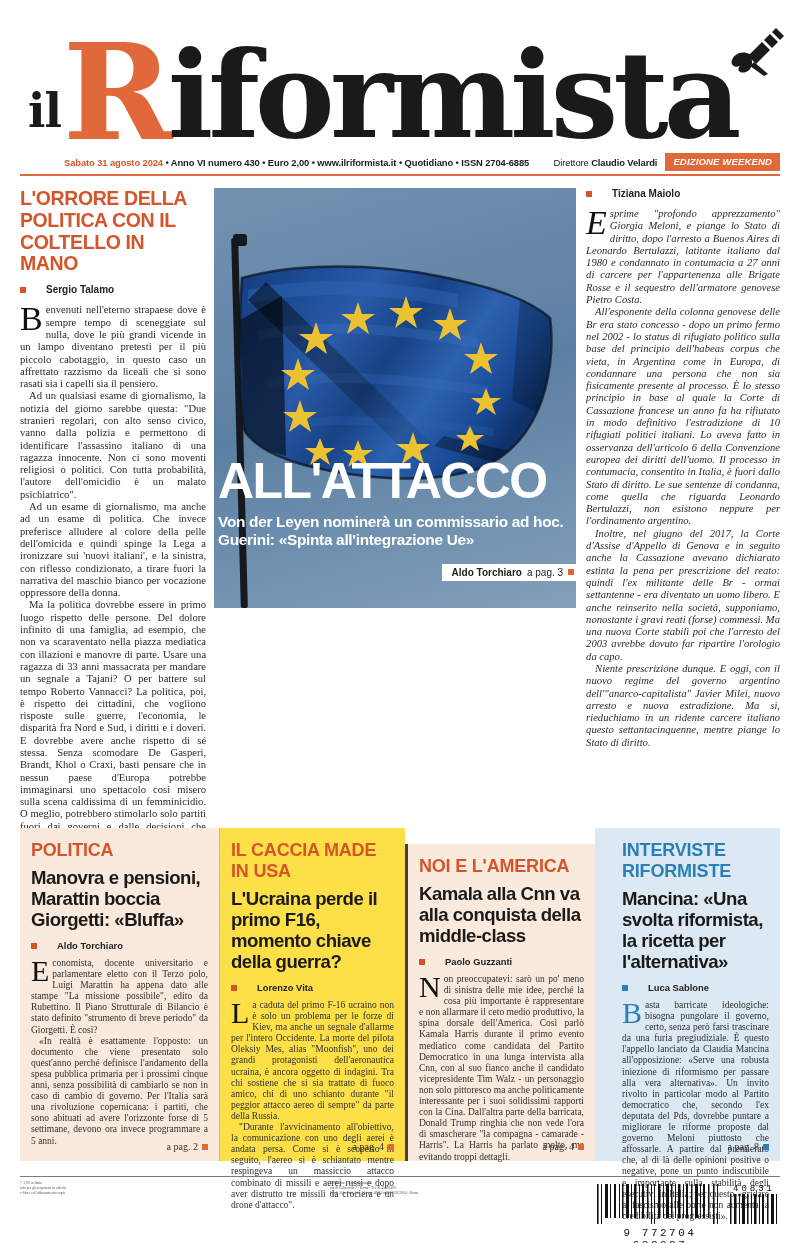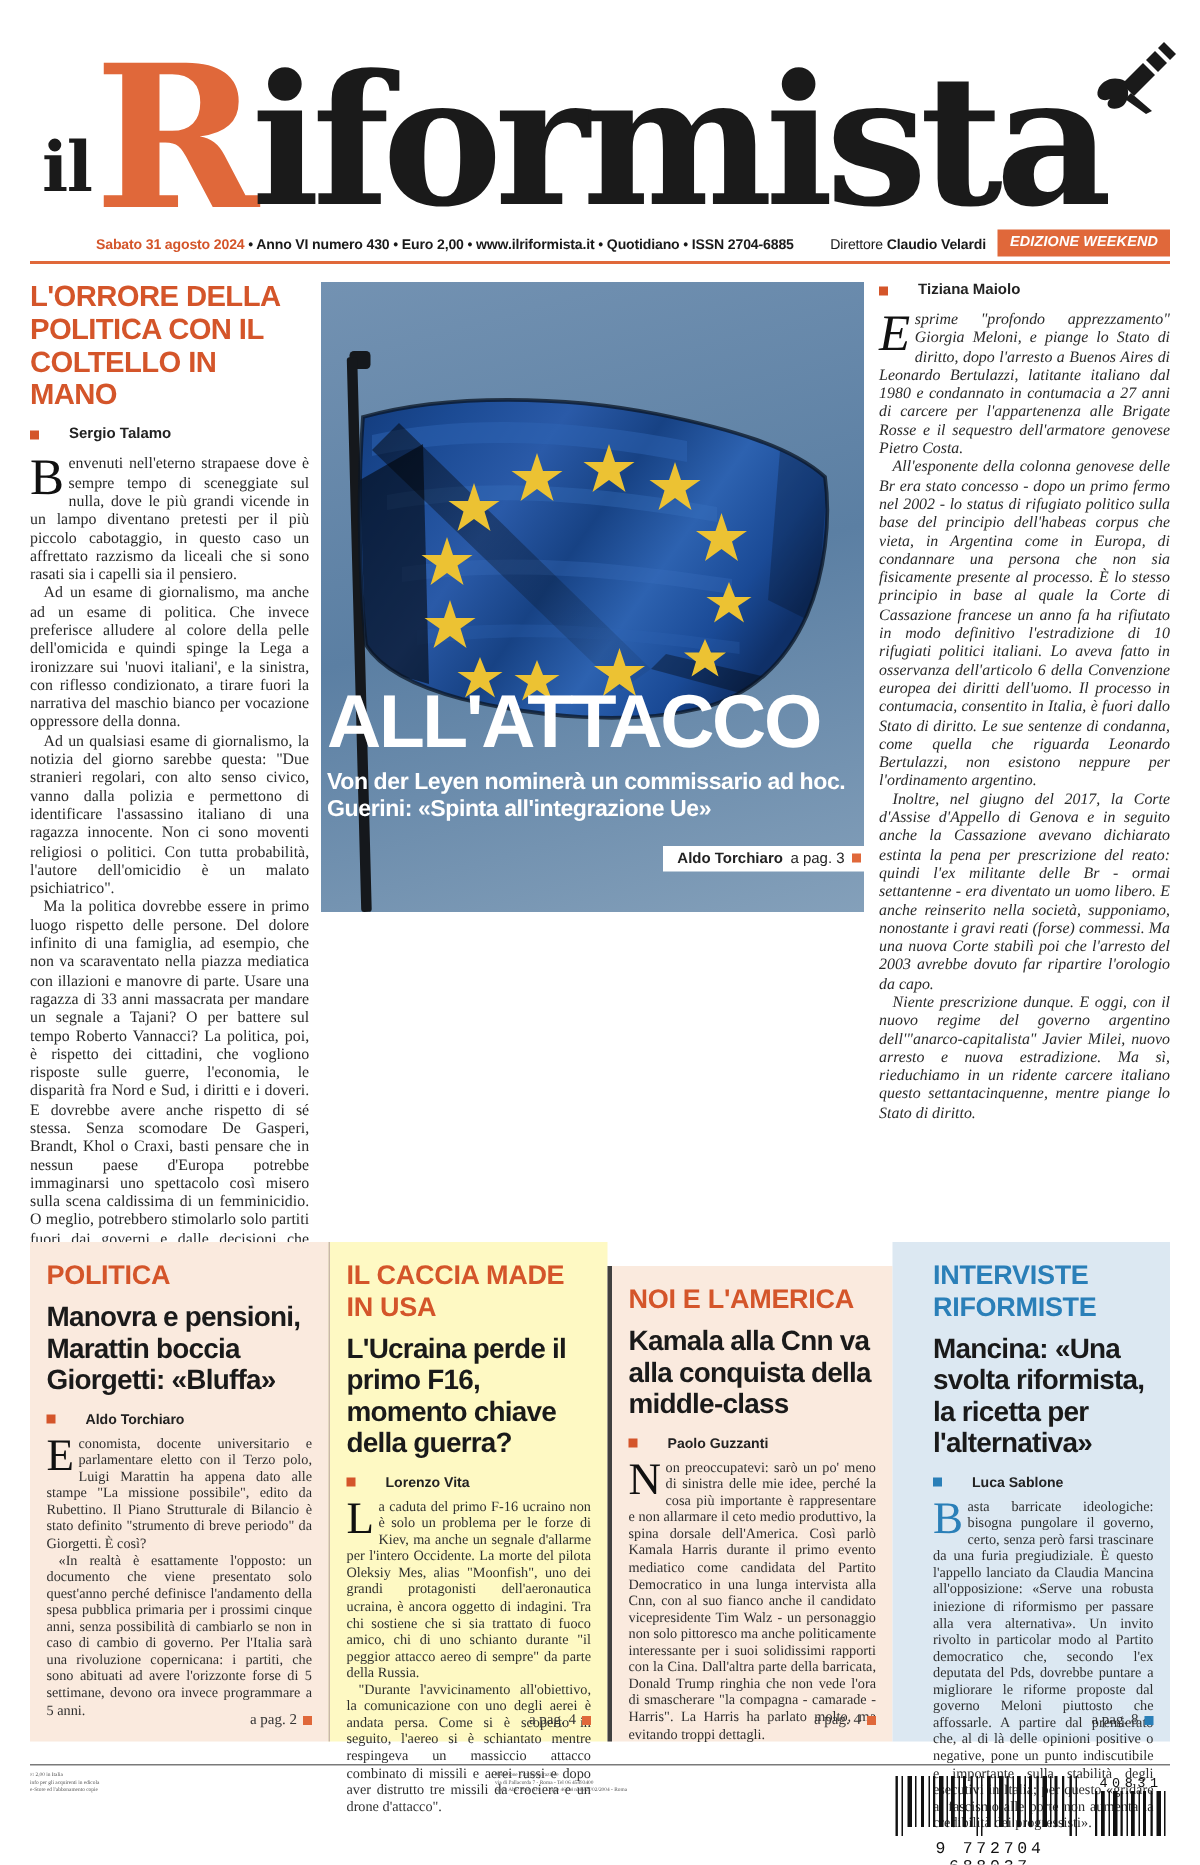--- a/index.html
+++ b/index.html
@@ -122,21 +122,21 @@
   .hl-credit b{font-weight:700;}
   .hl-credit .sq{width:6px;height:6px;background:#e0683a;display:inline-block;}
 
   
   .bottom-strip{
     position:relative;margin:32px 20px 0 20px;height:333px;
     display:flex;
   }
   .bcol{position:relative;padding:12px 11px 0 11px;box-sizing:border-box;}
   .bcol.c1{width:199px;background:#faeade;}
-  .bcol.c2{width:186px;background:#fef9c3;border-left:1px solid #c9b7a8;}
+  .bcol.c2{width:186px;background:#fde047;border-left:1px solid #c9b7a8;}
   .bcol.c3{width:190px;background:#faeade;border-left:3px solid #404040;margin-top:16px;}
   .bcol.c4{width:185px;background:#dce8f2;padding-left:27px;}
 
   .bkicker{
     font-size:18px;font-weight:800;color:#d4552a;
     letter-spacing:-0.2px;text-transform:uppercase;margin-bottom:6px;
   }
   .bkicker.blue{color:#2a7fb8;}
   .bhead{
     font-size:18.6px;font-weight:800;line-height:1.13;
@@ -215,22 +215,22 @@
   <div class="top-block">
 
     <div class="col-left">
       <h2 class="kicker-head">L'ORRORE DELLA POLITICA CON IL COLTELLO IN MANO</h2>
       <div class="byline">
         <span class="sq"></span>
         <span>Sergio Talamo</span>
       </div>
       <div class="bodytext">
         <p><span class="dropcap">B</span><span>envenuti nell'eterno strapaese dove è sempre tempo di sceneggiate sul nulla, dove le più grandi vicende in un lampo diventano pretesti per il più piccolo cabotaggio, in questo caso un affrettato razzismo da liceali che si sono rasati sia i capelli sia il pensiero.</span></p>
+        <p>Ad un qualsiasi esame di giornalismo, la notizia del giorno sarebbe questa: "Due stranieri regolari, con alto senso civico, vanno dalla polizia e permettono di identificare l'assassino italiano di una ragazza innocente. Non ci sono moventi religiosi o politici. Con tutta probabilità, l'autore dell'omicidio è un malato psichiatrico".</p>
         <p>Ad un esame di giornalismo, ma anche ad un esame di politica. Che invece preferisce alludere al colore della pelle dell'omicida e quindi spinge la Lega a ironizzare sui 'nuovi italiani', e la sinistra, con riflesso condizionato, a tirare fuori la narrativa del maschio bianco per vocazione oppressore della donna.</p>
-        <p>Ad un qualsiasi esame di giornalismo, la notizia del giorno sarebbe questa: "Due stranieri regolari, con alto senso civico, vanno dalla polizia e permettono di identificare l'assassino italiano di una ragazza innocente. Non ci sono moventi religiosi o politici. Con tutta probabilità, l'autore dell'omicidio è un malato psichiatrico".</p>
         <p>Ma la politica dovrebbe essere in primo luogo rispetto delle persone. Del dolore infinito di una famiglia, ad esempio, che non va scaraventato nella piazza mediatica con illazioni e manovre di parte. Usare una ragazza di 33 anni massacrata per mandare un segnale a Tajani? O per battere sul tempo Roberto Vannacci? La politica, poi, è rispetto dei cittadini, che vogliono risposte sulle guerre, l'economia, le disparità fra Nord e Sud, i diritti e i doveri. E dovrebbe avere anche rispetto di sé stessa. Senza scomodare De Gasperi, Brandt, Khol o Craxi, basti pensare che in nessun paese d'Europa potrebbe immaginarsi uno spettacolo così misero sulla scena caldissima di un femminicidio. O meglio, potrebbero stimolarlo solo partiti fuori dai governi e dalle decisioni che contano. Quelle su cui si dovrebbe discutere e magari dividersi, per poi ritrovarsi uniti e silenti al funerale di Sharon Verzeni.</p>
       </div>
     </div>
 
     <div class="col-center">
       <div class="photo">
         <div class="sky"></div>
         <div class="poletop"></div>
         <div class="pole"></div>
         <svg class="flag" viewBox="0 0 318 228">

